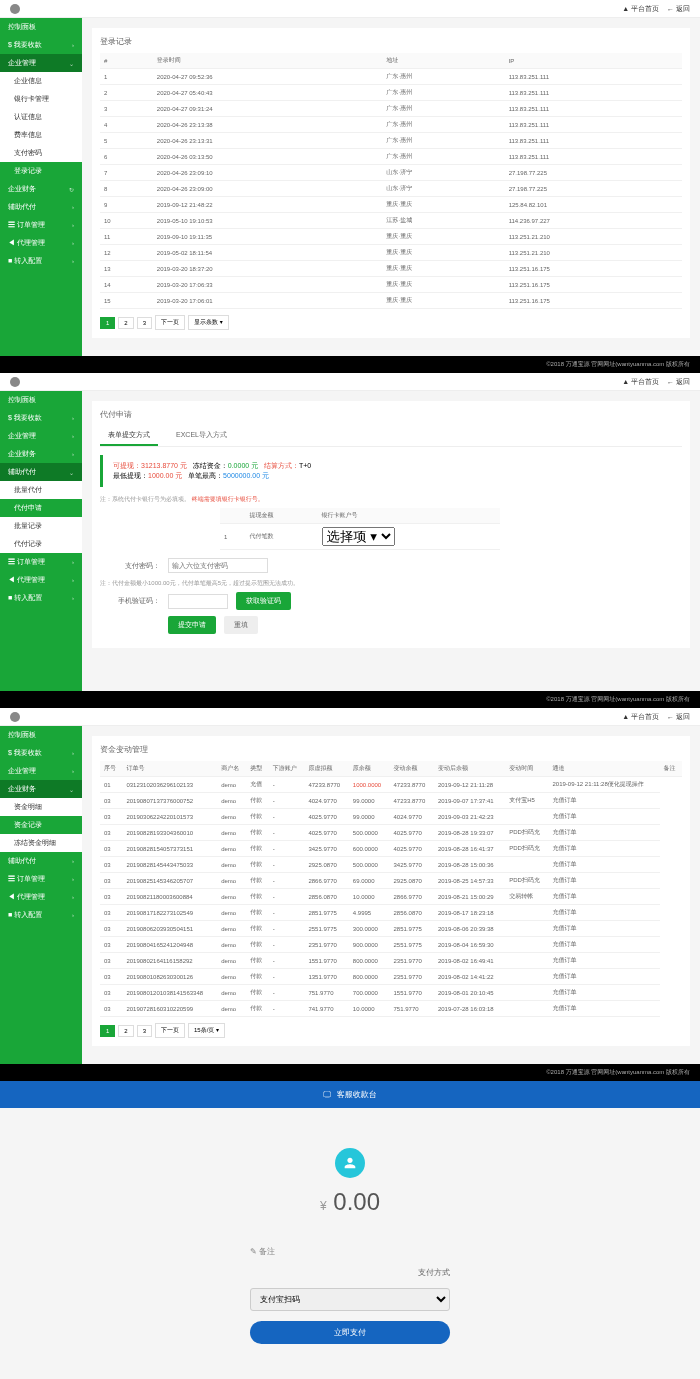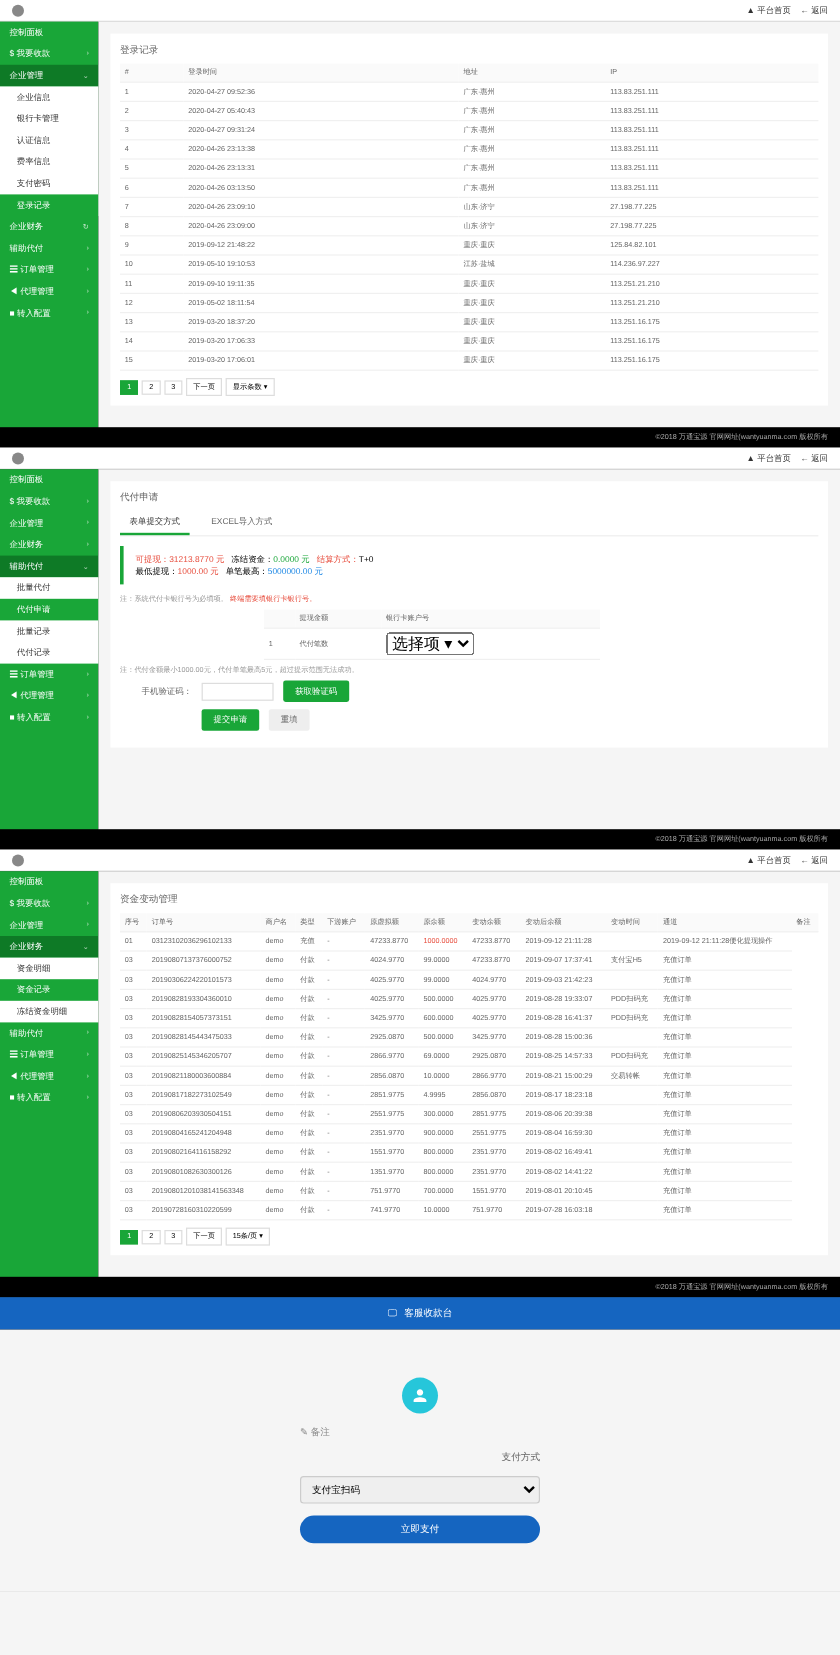--- a/index.html
+++ b/index.html
@@ -300,20 +300,24 @@
                 <th>提现金额</th>
                 <th>银行卡账户号</th>
               </tr>
           <tr>
                 <td>1</td>
                 <td>代付笔数</td>
                 <td><select><option>选择项 ▾</option></select></td>
               </tr>
         </tbody>
           </table>
+        <div class="form-row" style="margin-top:8px">
+          <label>支付密码：</label>
+          <input style="width: 100px;" placeholder="输入六位支付密码">
+        </div>
         <div class="tiny-note">注：代付金额最小1000.00元，代付单笔最高5元，超过提示范围无法成功。</div>
         <div class="form-row">
           <label>手机验证码：</label>
           <input style="width: 60px;">
           <button class="btn btn-green">获取验证码</button>
         </div>
         <div class="form-row" style="margin-left:68px">
           <button class="btn btn-green">提交申请</button>
           <button class="btn btn-gray">重填</button>
         </div>
@@ -603,20 +607,23 @@
   <div class="blue-header">
     <span>🖵</span>
     <span>客服收款台</span>
   </div>
   <div class="pay-panel">
     <div class="avatar">
       <svg viewBox="0 0 24 24">
           <path d="M12 12c2.2 0 4-1.8 4-4s-1.8-4-4-4-4 1.8-4 4 1.8 4 4 4zm0 2c-2.7 0-8 1.3-8 4v2h16v-2c0-2.7-5.3-4-8-4z"></path>
         </svg>
     </div>
+    <div class="amount">
+      <span class="cur">¥</span> <span>0.00</span>
+    </div>
     <div class="pay-form">
       <label>✎ 备注</label>
       <div class="sec-title">支付方式</div>
       <select><option>支付宝扫码</option></select>
       <button class="pay-btn">立即支付</button>
     </div>
   </div>
 
 </div>
 

